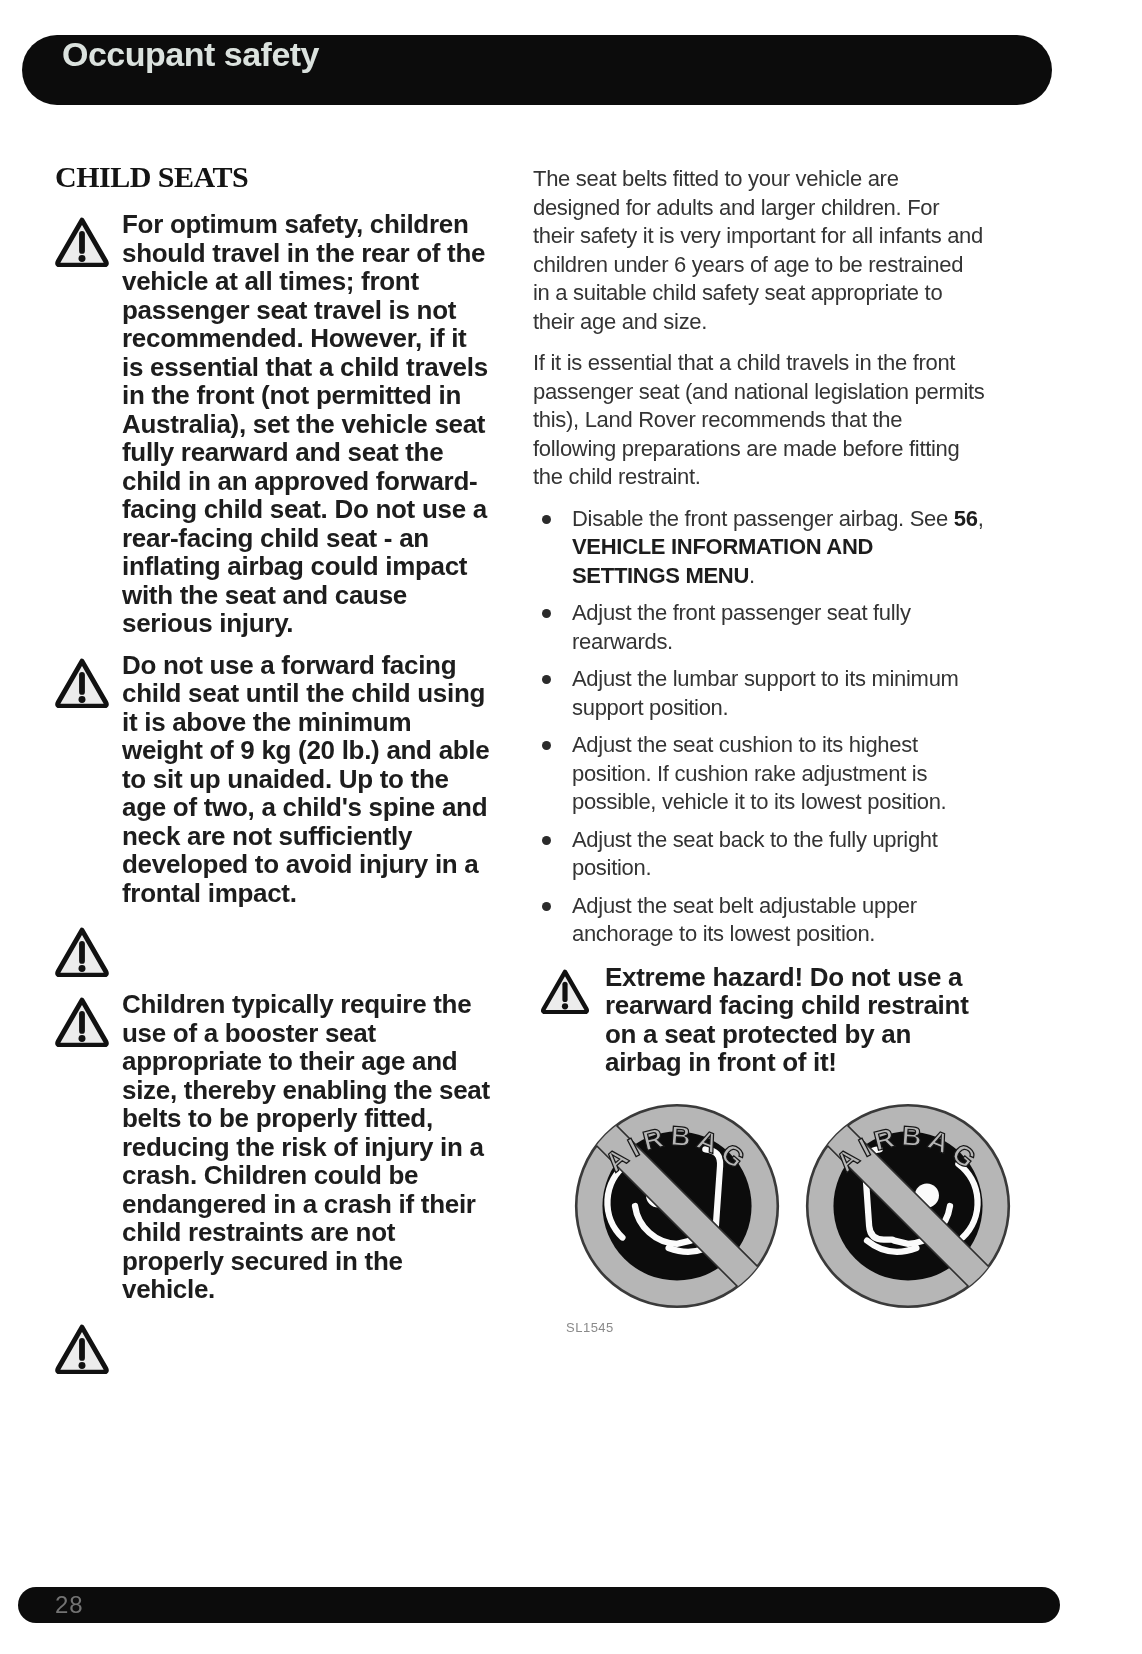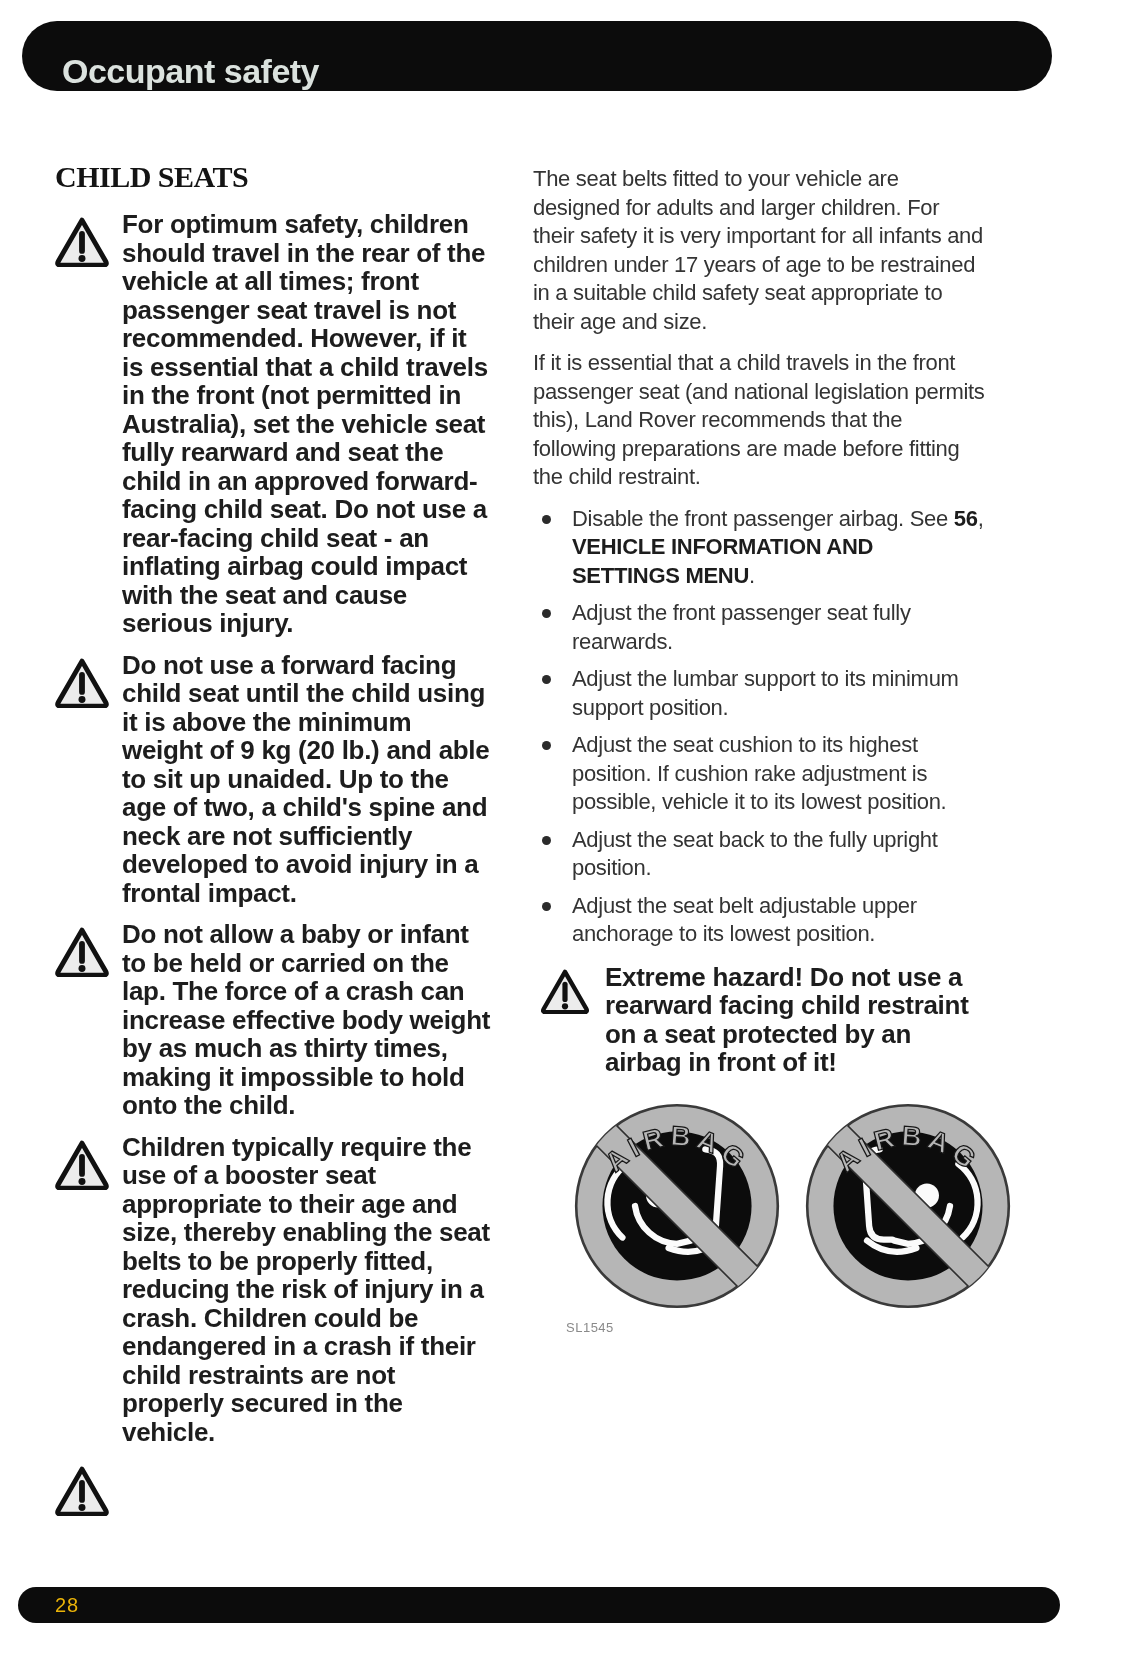--- a/index.html
+++ b/index.html
@@ -3,32 +3,32 @@
 <meta charset="utf-8">
 <style>
   html,body { margin:0; padding:0; background:#ffffff; }
   .page {
     position:relative; width:1142px; height:1654px; background:#ffffff;
     font-family:"Liberation Sans", sans-serif; overflow:hidden;
   }
 
   
   .header-bar {
-    position:absolute; left:22px; top:21px; width:1030px; height:70px;
-    background:#0c0c0c; border-radius:36px; display:flex; align-items:flex-end;
+    position:absolute; left:22px; top:35px; width:1030px; height:70px;
+    background:#0c0c0c; border-radius:36px; display:flex; align-items:flex-start;
   }
   .header-title {
     color:#dbe2de; font-size:34px; font-weight:bold; padding-left:40px;
     letter-spacing:-0.5px;
   }
   .footer-bar {
     position:absolute; left:18px; top:1587px; width:1042px; height:36px;
     background:#0c0c0c; border-radius:18px; display:flex; align-items:center;
   }
-  .page-number { color:#eab308; font-size:20px; padding-left:37px; letter-spacing:1px; }
+  .page-number { color:#737373; font-size:24px; padding-left:37px; letter-spacing:1px; }
 
   
   .col-left  { position:absolute; left:55px;  top:160px; width:438px; }
   .col-right { position:absolute; left:533px; top:165px; width:452px;
                font-size:22px; line-height:28.5px; color:#343434; letter-spacing:-0.3px; }
 
   .section-title {
     font-size:30px; font-weight:bold; color:#141414; margin:0 0 16px 0;
     letter-spacing:-0.5px;
     font-family:Liberation Serif, serif;
@@ -94,39 +94,38 @@
       <svg class="tri">
           <use href="#warn-tri"></use>
         </svg>
       <div class="wtext">Do not use a forward facing child seat until the child using it is above the minimum weight of 9 kg (20 lb.) and able to sit up unaided. Up to the age of two, a child's spine and neck are not sufficiently developed to avoid injury in a frontal impact.</div>
     </div>
 
     <div class="warning">
       <svg class="tri">
           <use href="#warn-tri"></use>
         </svg>
-      <div class="wtext">Do not allow a baby or infant to be held or carried on the lap. The force of a crash can increase effective body weight by as much as thirty times, making it impossible to hold onto the child.</div>
     </div>
 
     <div class="warning">
       <svg class="tri">
           <use href="#warn-tri"></use>
         </svg>
       <div class="wtext">Children typically require the use of a booster seat appropriate to their age and size, thereby enabling the seat belts to be properly fitted, reducing the risk of injury in a crash. Children could be endangered in a crash if their child restraints are not properly secured in the vehicle.</div>
     </div>
 
     <div class="warning">
       <svg class="tri">
           <use href="#warn-tri"></use>
         </svg>
     </div>
   </div>
 
   <div class="col-right">
-    <p class="para">The seat belts fitted to your vehicle are designed for adults and larger children. For their safety it is very important for all infants and children under 17 years of age to be restrained in a suitable child safety seat appropriate to their age and size.</p>
+    <p class="para">The seat belts fitted to your vehicle are designed for adults and larger children. For their safety it is very important for all infants and children under 6 years of age to be restrained in a suitable child safety seat appropriate to their age and size.</p>
     <p class="para">If it is essential that a child travels in the front passenger seat (and national legislation permits this), Land Rover recommends that the following preparations are made before fitting the child restraint.</p>
 
     <ul class="prep">
       <li>
         <span>Disable the front passenger airbag. See </span><span class="bold-inline">56</span><span>, </span><span class="bold-inline">VEHICLE INFORMATION AND SETTINGS MENU</span><span>.</span>
       </li>
       <li>Adjust the front passenger seat fully rearwards.</li>
       <li>Adjust the lumbar support to its minimum support position.</li>
       <li>Adjust the seat cushion to its highest position. If cushion rake adjustment is possible, vehicle it to its lowest position.</li>
       <li>Adjust the seat back to the fully upright position.</li>

